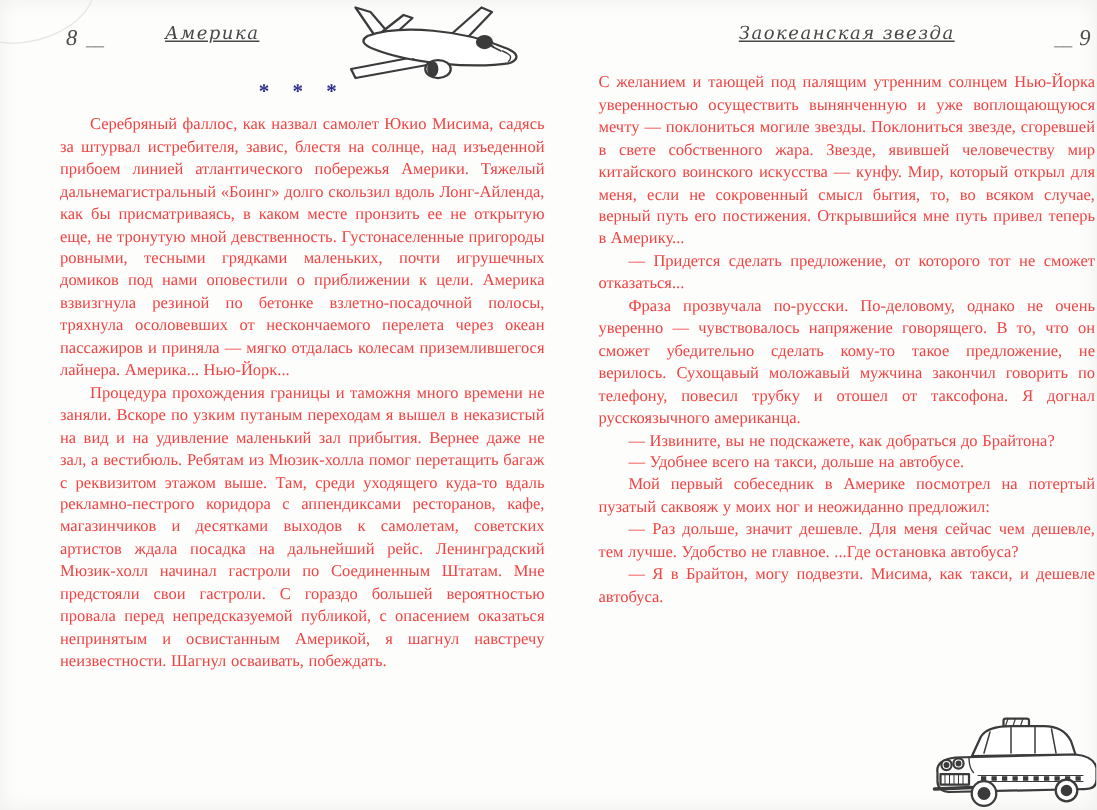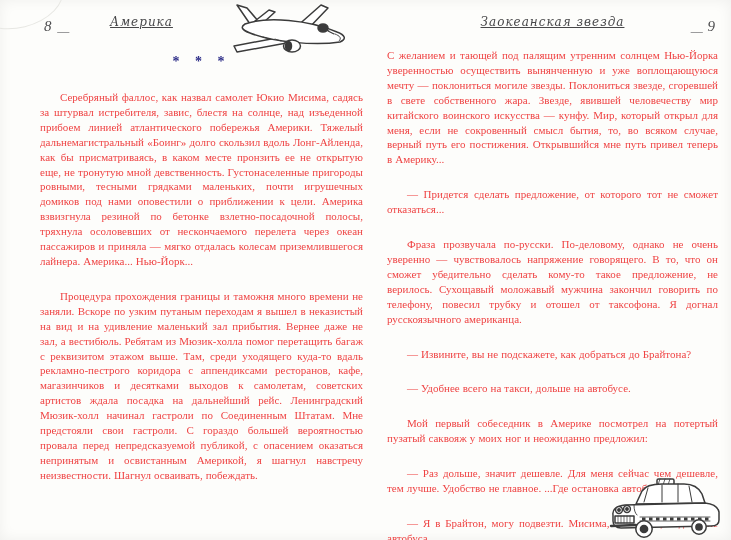--- a/index.html
+++ b/index.html
@@ -15,21 +15,21 @@
     background: #fdfdfb;
     overflow: hidden;
     box-shadow: inset 0 0 14px rgba(0,0,0,0.06);
   }
   .page {
     position: absolute;
     top: 0;
     height: 540px;
   }
   .page-left  { left: 40px;  width: 323px; }
-  .page-right { left: 387px; width: 331px; }
+  .page-right { left: 399px; width: 331px; }
 
   .header-row {
     position: relative;
     height: 46px;
   }
   .page-num {
     position: absolute;
     top: 18px;
     font-style: italic;
     font-size: 15px;
@@ -74,21 +74,21 @@
     font-weight: 400;
     font-size: 11px;
     line-height: 14.9px;
     text-align: justify;
     hyphens: auto;
     -webkit-hyphens: auto;
     word-spacing: 0.3px;
   }
   .page-right .body-text { margin-top: 2px; }
   .body-text p { margin: 0; }
-  .body-text p.indent { text-indent: 20px; margin-top: 20px; }
+  .body-text p.indent { text-indent: 20px; }
 
   .illus {
     position: absolute;
     pointer-events: none;
   }
   #plane-illus {
     top: 1px;
     right: 4px;
     width: 130px;
     height: 62px;

